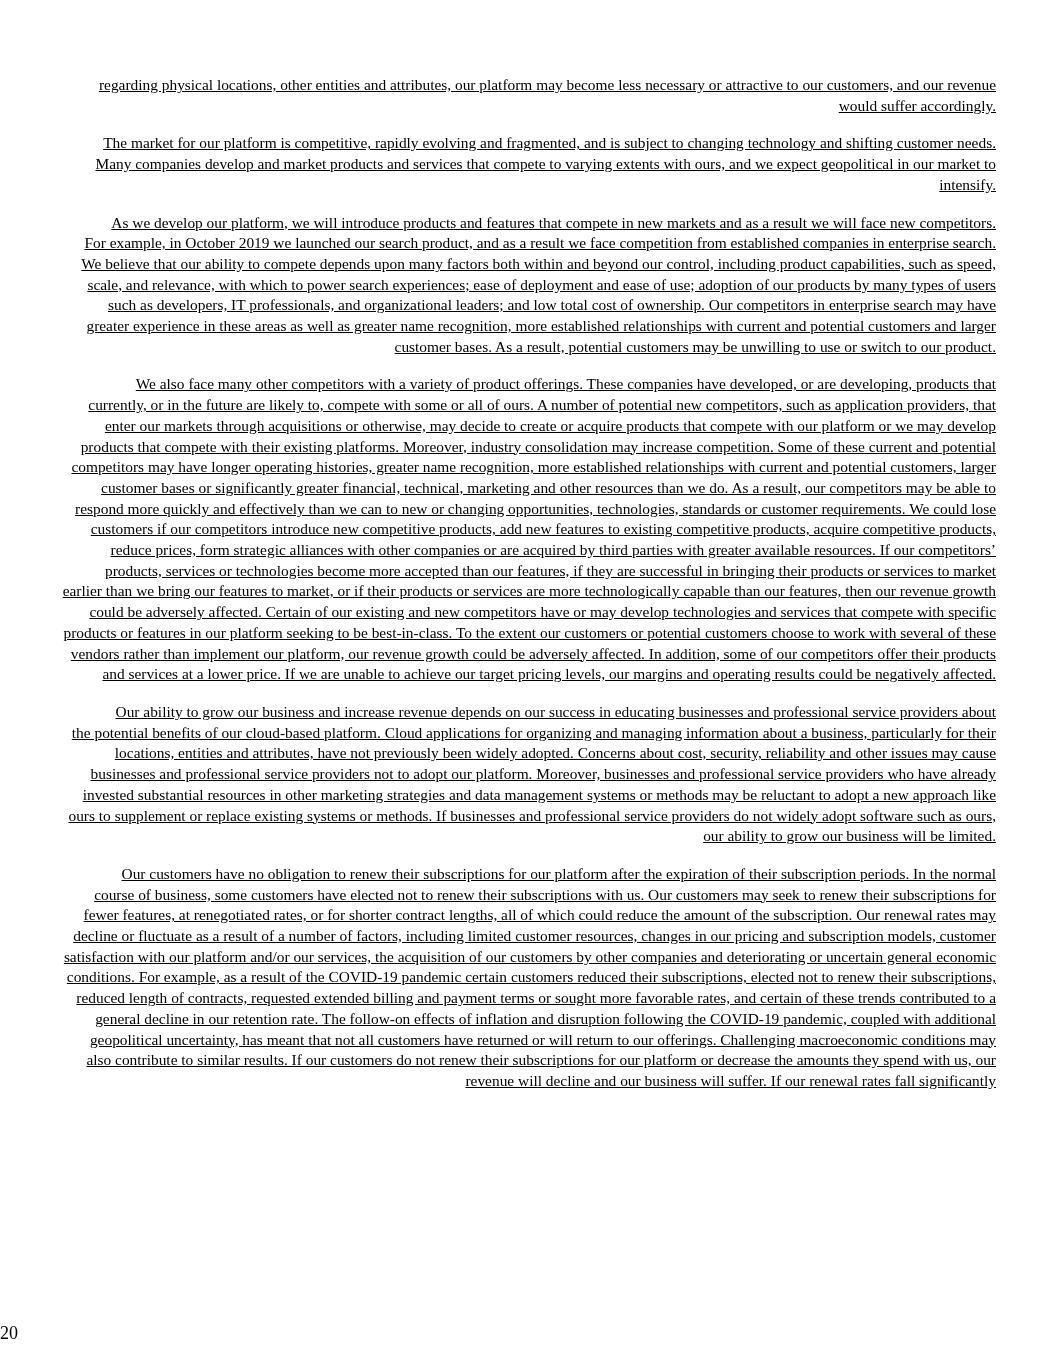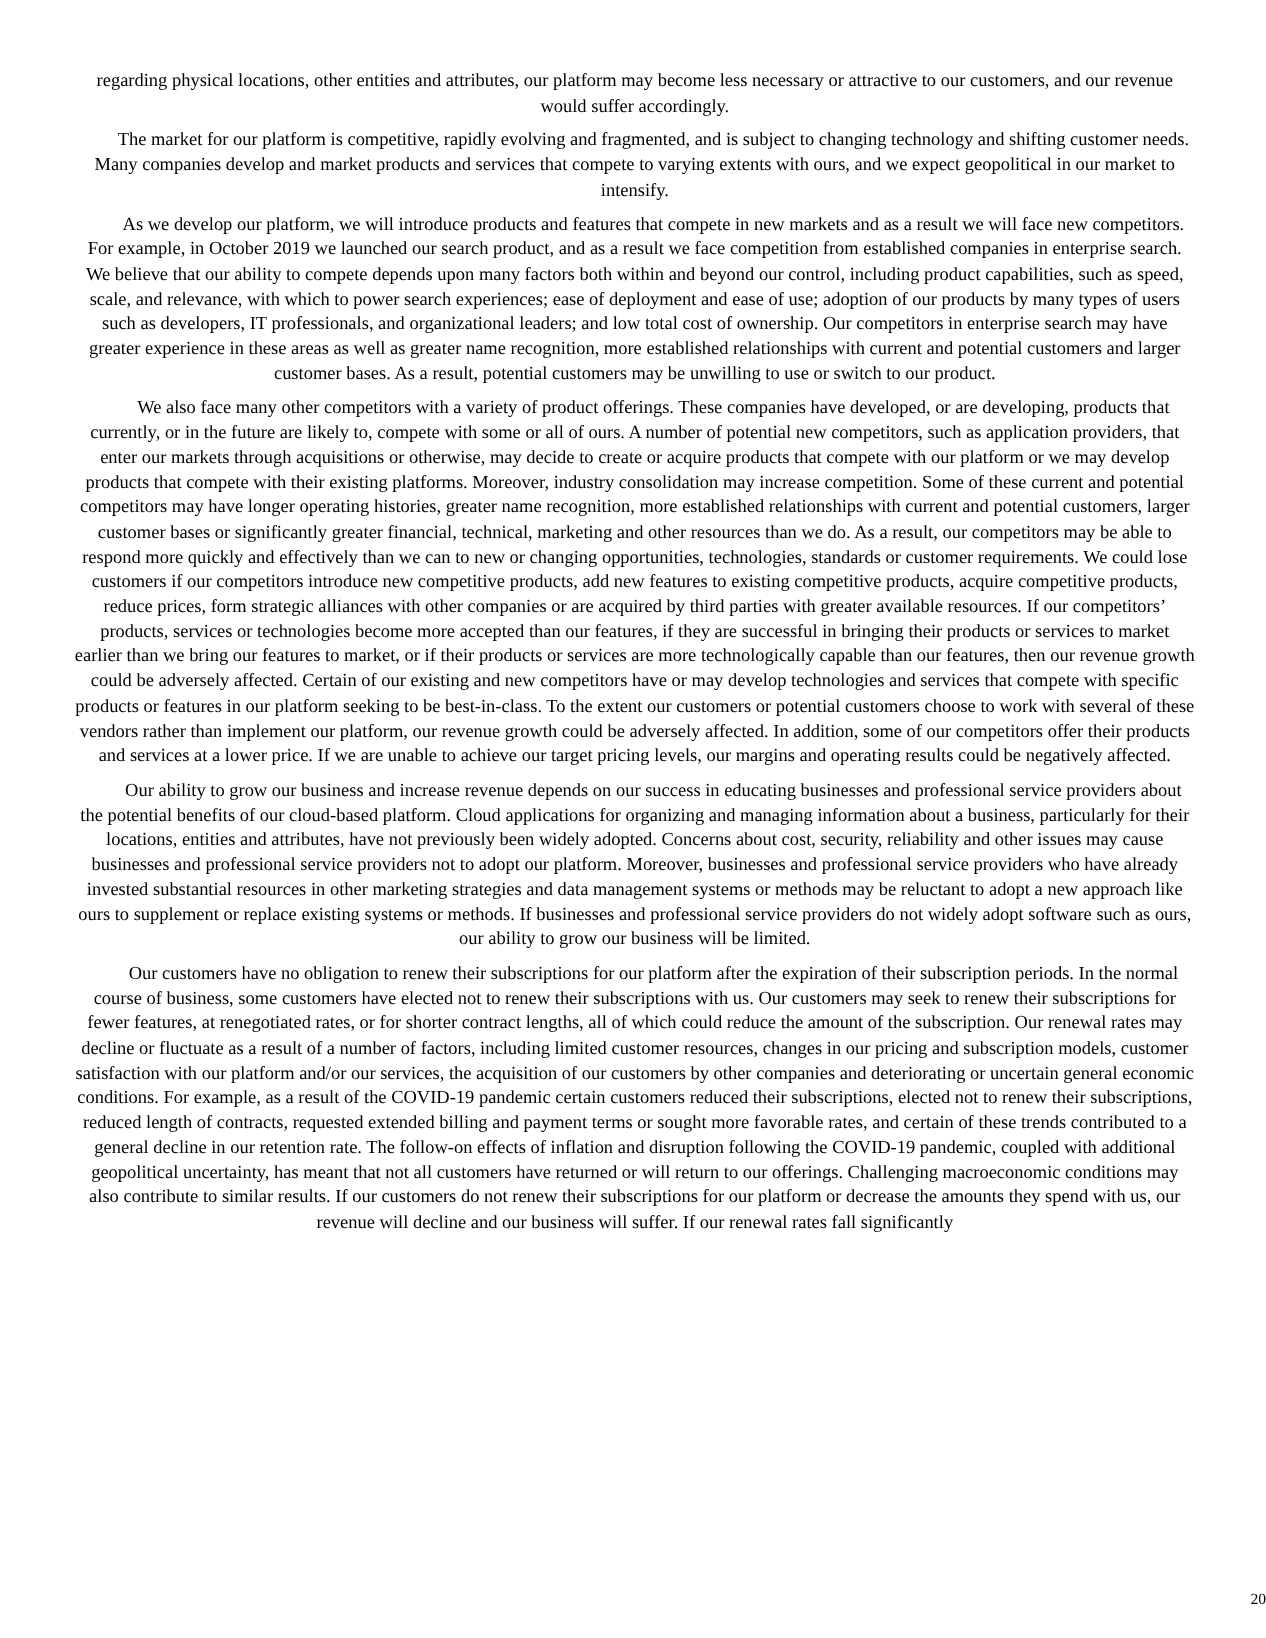--- a/index.html
+++ b/index.html
@@ -17,41 +17,42 @@
     }
     .page {
       position: absolute;
       left: 62px;
       top: 58px;
       width: 934px;
       font-size: 15.4px;
       line-height: 20.7px;
     }
     p {
-      margin: 0 0 8px 0;
-      text-align: center;
+      margin: 17px 0 8px 0;
+      text-align: right;
+      text-decoration: underline;
     }
     p.body {
       text-indent: 31px;
     }
     p.cont {
       text-indent: 0;
     }
     p.heading {
       font-weight: bold;
       font-style: italic;
       margin-bottom: 8px;
     }
     .page-number {
       position: absolute;
       left: 0;
       width: 1055px;
       top: 1323px;
-      text-align: right;
-      font-size: 13px;
+      text-align: left;
+      font-size: 18px;
       line-height: 20px;
     }
   </style>
 </head>
 <body>
 
 <div class="page">
   <p class="cont">regarding physical locations, other entities and attributes, our platform may become less necessary or attractive to our customers, and our revenue would suffer accordingly.</p>
 
   <section>

